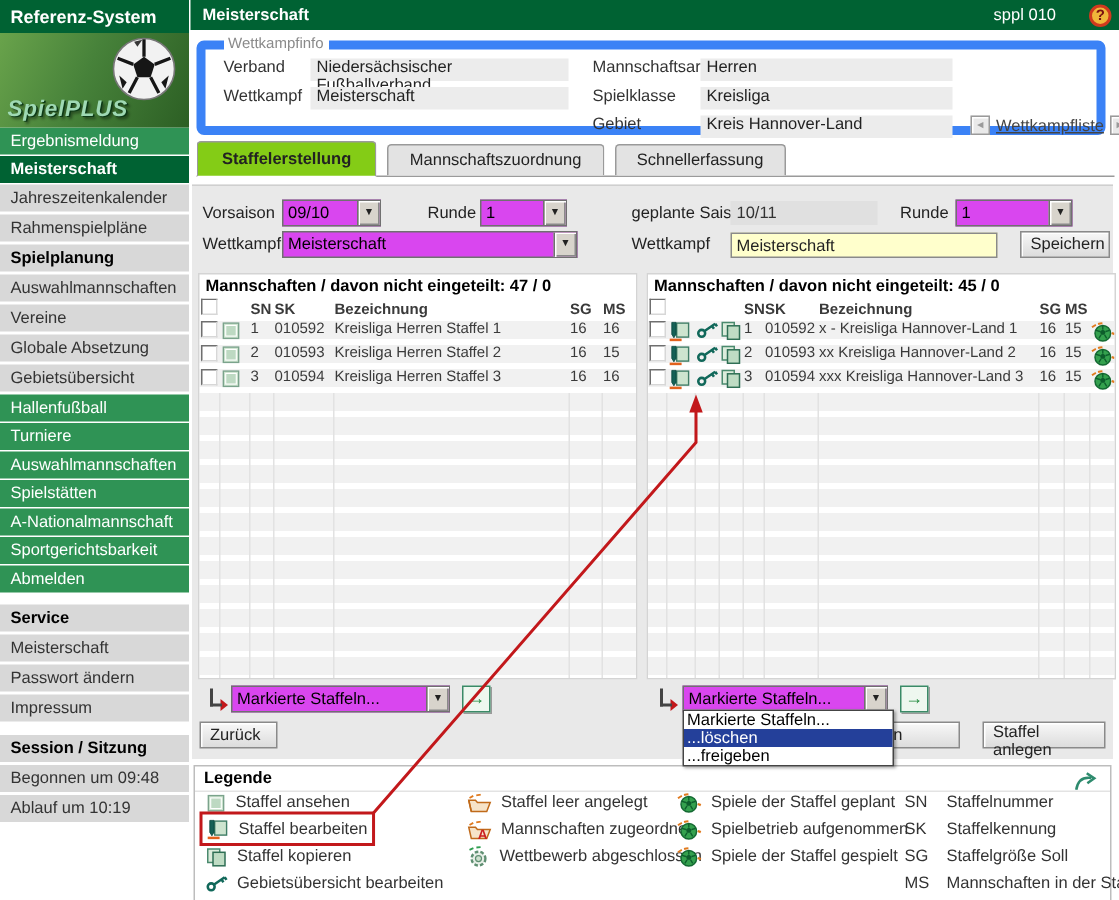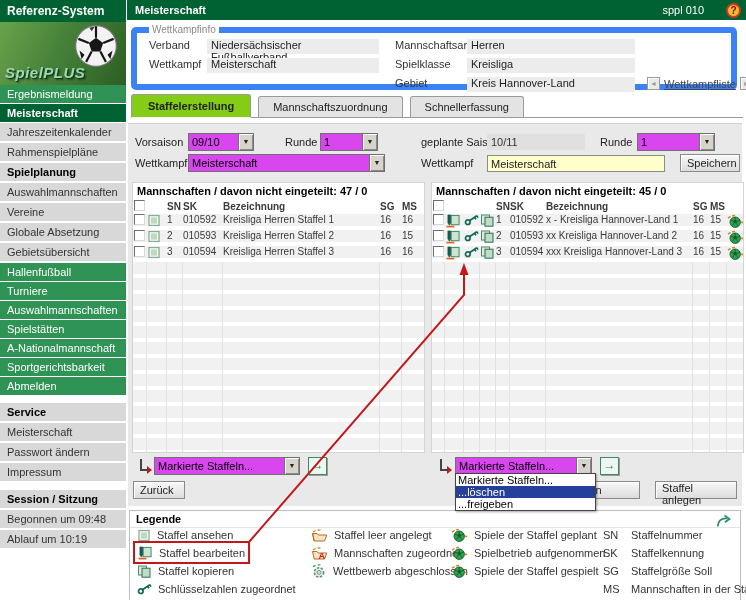--- a/index.html
+++ b/index.html
@@ -453,21 +453,21 @@
         <div class="leg-item">
           <svg class="ic" width="15" height="13">
               <use href="#i-copy"></use>
             </svg>
           <span>Staffel kopieren</span>
         </div>
         <div class="leg-item">
           <svg class="ic" width="15" height="12">
               <use href="#i-key"></use>
             </svg>
-          <span>Schlüsselzahlen zugeordnet</span>
+          <span>Gebietsübersicht bearbeiten</span>
         </div>
       </div>
 
       <div class="leg-col" style="left:181px">
         <div class="leg-item">
           <svg class="ic" width="17" height="13">
               <use href="#i-folder"></use>
             </svg>
           <span>Staffel leer angelegt</span>
         </div>

